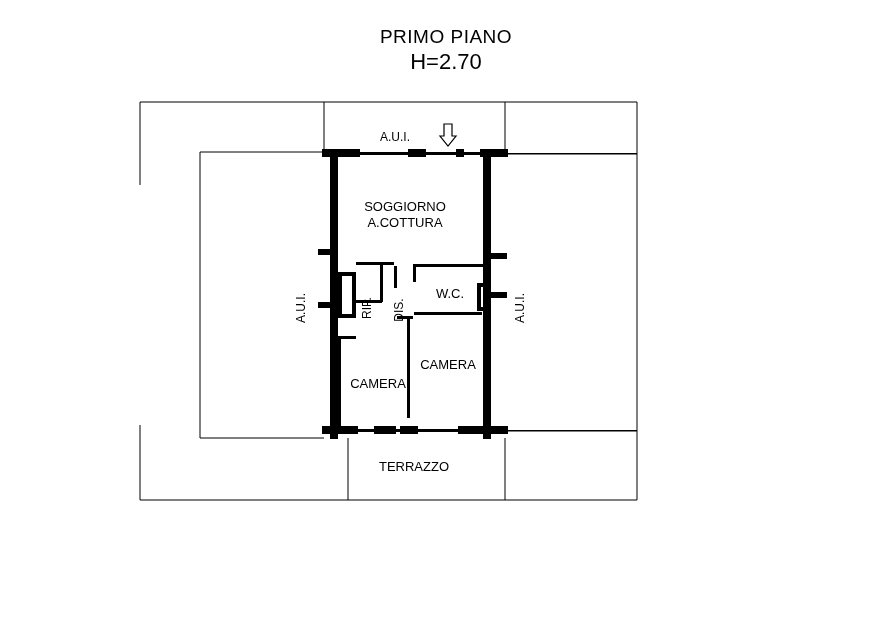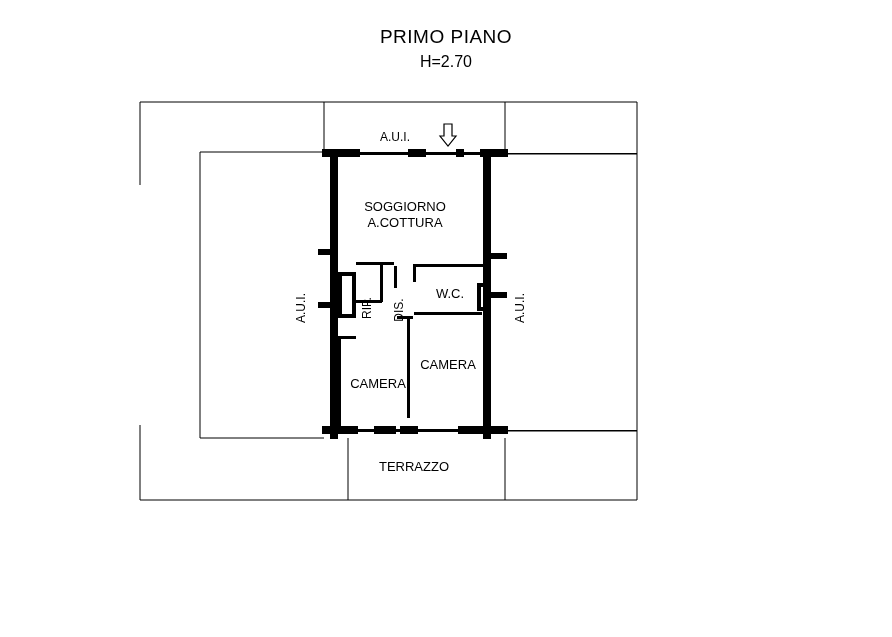--- a/index.html
+++ b/index.html
@@ -24,21 +24,21 @@
     top: 24px;
     width: 892px;
     text-align: center;
   }
   #title-block .t1 {
     font-size: 19px;
     letter-spacing: 0.5px;
     line-height: 26px;
   }
   #title-block .t2 {
-    font-size: 16px;
+    font-size: 22px;
     line-height: 24px;
   }
   svg#plan {
     position: absolute;
     left: 0;
     top: 0;
   }
   .lbl {
     font-family: "Liberation Sans", sans-serif;
     font-size: 13px;

